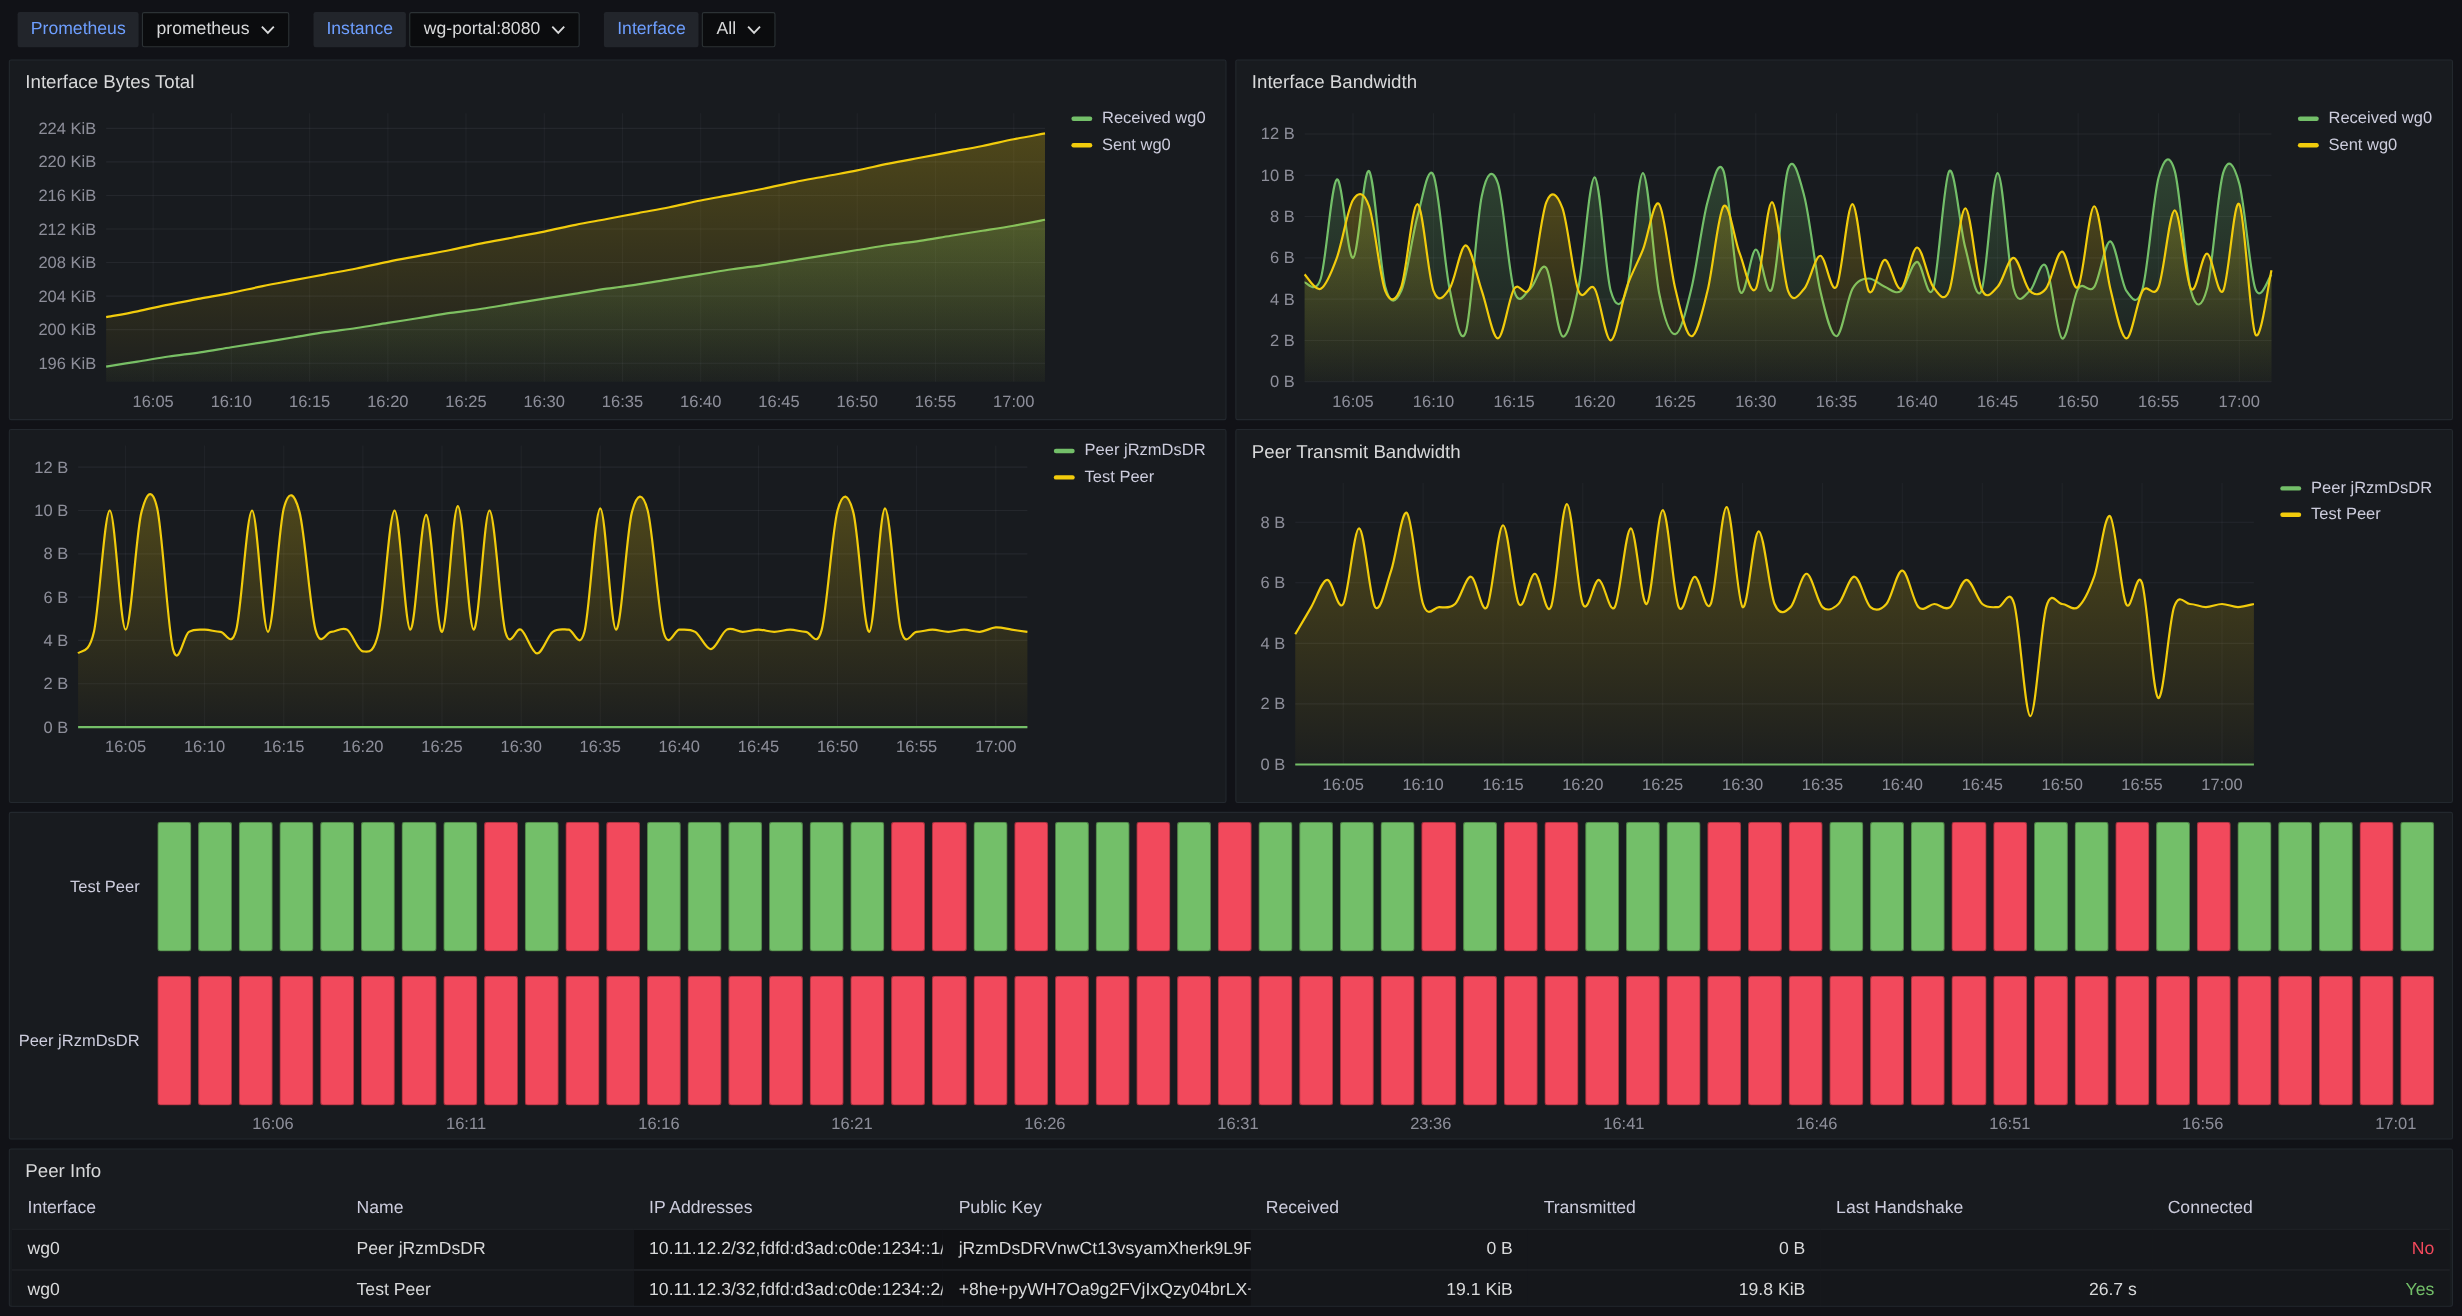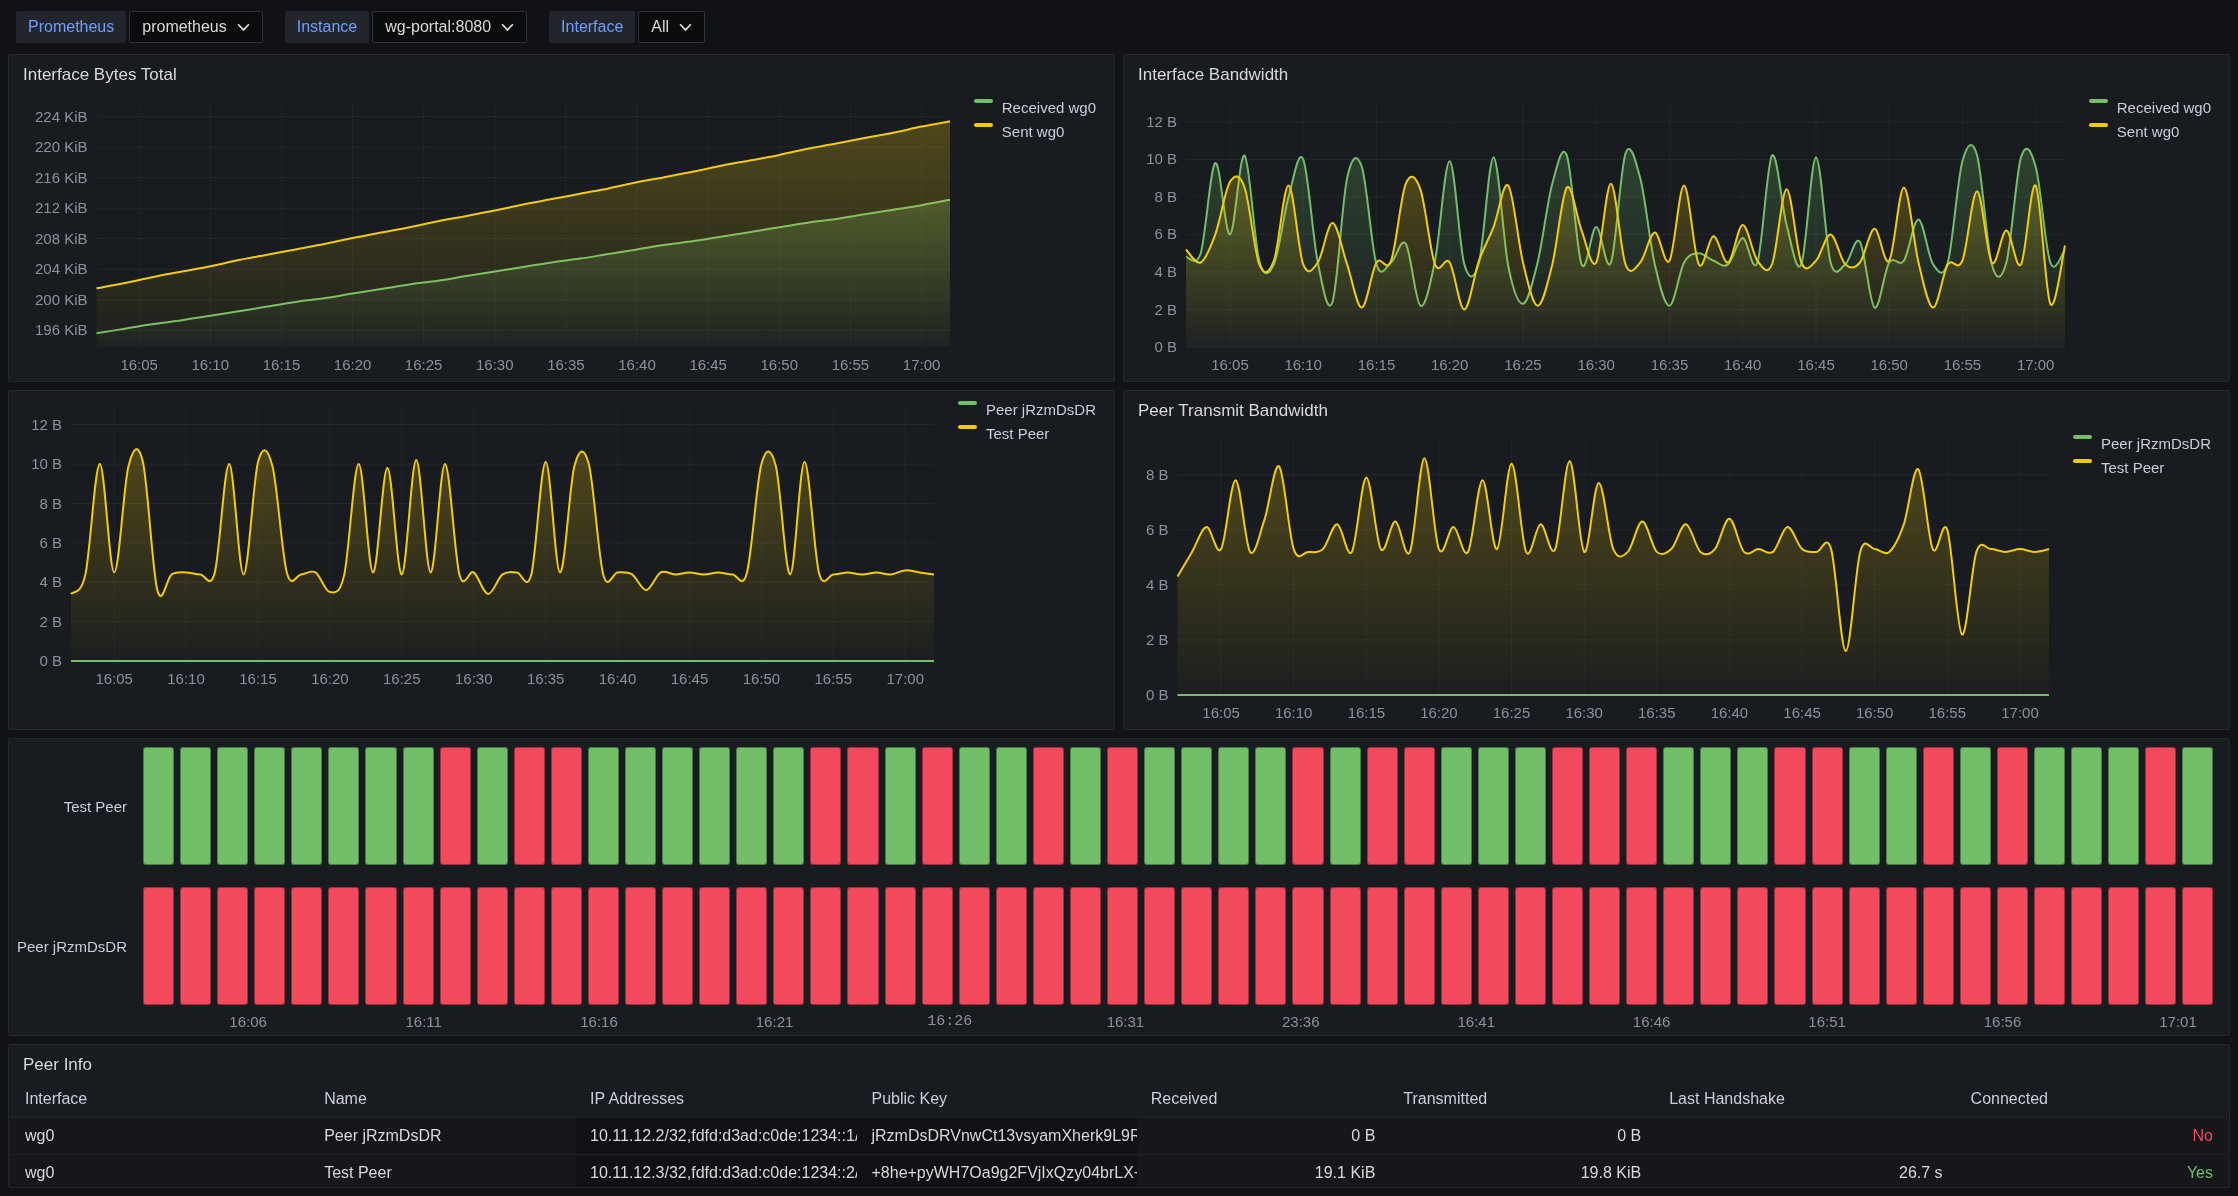--- a/index.html
+++ b/index.html
@@ -34,21 +34,21 @@
     padding: 10px 14px 4px; cursor: pointer; white-space: nowrap;
   }
   .row { display: flex; gap: 8px; margin-bottom: 8px; flex: none; }
   .row .panel { flex: 1 1 0; }
   .row1 { height: 328px; }
   .row2 { height: 340px; }
   .panel-body { flex: 1; display: flex; min-height: 0; padding: 0 8px 4px 10px; }
   .chart-host { flex: 1; min-width: 0; position: relative; }
   .chart-host svg { display: block; }
   .legend { flex: none; display: flex; flex-direction: column; gap: 7px; padding: 10px 10px 0 16px; }
-  .legend-item { display: flex; align-items: flex-start; gap: 9px; font-size: 15px; color: #ccccdc; cursor: pointer; white-space: nowrap; }
+  .legend-item { display: flex; align-items: center; gap: 9px; font-size: 15px; color: #ccccdc; cursor: pointer; white-space: nowrap; }
   .legend-marker { width: 19px; height: 4px; border-radius: 2px; flex: none; }
   
   .tl-panel { height: 298px; margin-bottom: 8px; flex: none; }
   .tl-body { flex: 1; display: flex; flex-direction: column; min-height: 0; padding: 8px 16px 2px 6px; }
   .tl-rows { flex: 1; display: flex; flex-direction: column; gap: 22px; min-height: 0; }
   .tl-row { flex: 1; display: flex; align-items: stretch; min-height: 0; }
   .tl-label { width: 128px; flex: none; display: flex; align-items: center; justify-content: flex-end; padding-right: 16px; font-size: 15px; color: #ccccdc; }
   .tl-bars { flex: 1; display: flex; gap: 6px; }
   .tl-bar { flex: 1 1 0; border-radius: 3px; border: 1px solid rgba(0,0,0,0.35); }
   .tl-axis { flex: none; height: 28px; position: relative; margin-left: 128px; font-size: 15px; color: rgba(204,204,220,0.65); }
@@ -528,21 +528,21 @@
             <div class="tl-bar" style="background: rgb(242, 73, 92);"></div>
             <div class="tl-bar" style="background: rgb(242, 73, 92);"></div>
           </div>
         </div>
       </div>
     <div class="tl-axis">
         <span class="tl-tick" style="left: 5.08%;">16:06</span>
         <span class="tl-tick" style="left: 13.56%;">16:11</span>
         <span class="tl-tick" style="left: 22.03%;">16:16</span>
         <span class="tl-tick" style="left: 30.51%;">16:21</span>
-        <span class="tl-tick" style="left: 38.98%; font-family: Liberation Mono, monospace;">16:26</span>
+        <span class="tl-tick" style="left: 38.98%;">16:26</span>
         <span class="tl-tick" style="left: 47.46%;">16:31</span>
         <span class="tl-tick" style="left: 55.93%;">23:36</span>
         <span class="tl-tick" style="left: 64.41%;">16:41</span>
         <span class="tl-tick" style="left: 72.88%;">16:46</span>
         <span class="tl-tick" style="left: 81.36%;">16:51</span>
         <span class="tl-tick" style="left: 89.83%;">16:56</span>
         <span class="tl-tick" style="left: 98.31%;">17:01</span>
       </div>
   </div>
 </div>

